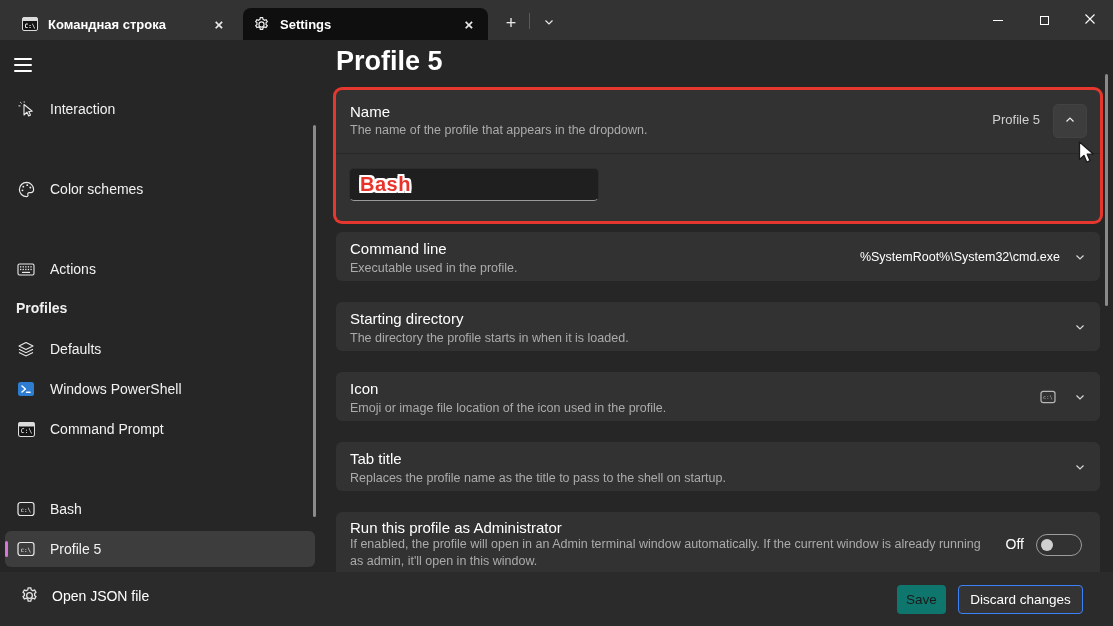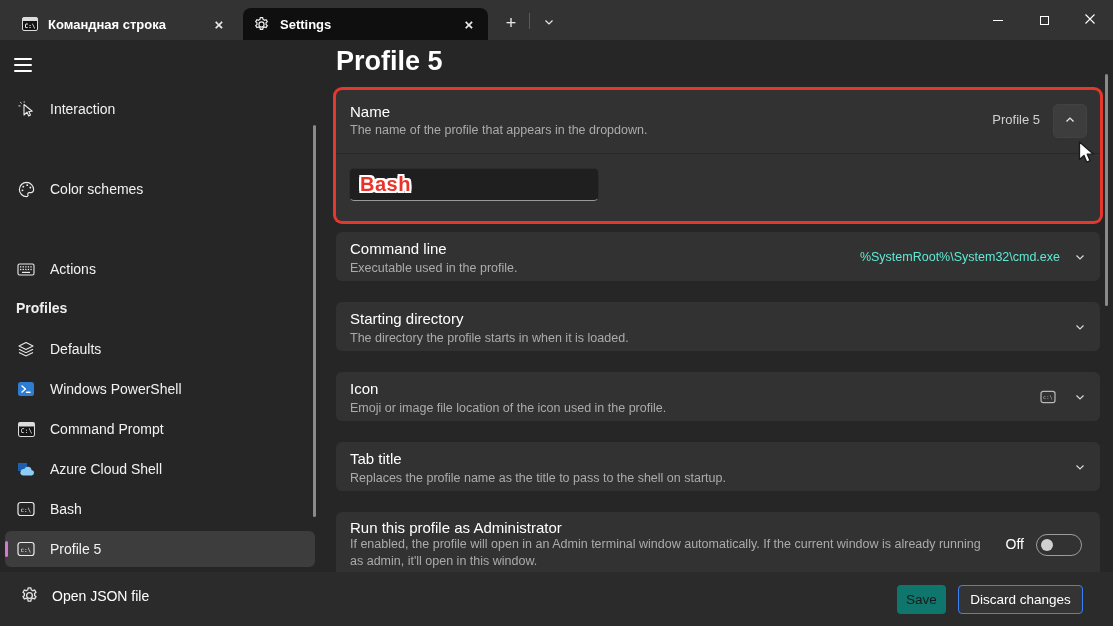--- a/index.html
+++ b/index.html
@@ -32,21 +32,21 @@
   .nav-accent { position:absolute; left:0; top:10px; width:3px; height:16px; border-radius:2px; }
   .nav-section { position:absolute; left:16px; font-size:14px; font-weight:bold; color:#f0f0f0; }
   .side-scrollbar { position:absolute; left:313px; top:125px; width:3px; height:392px; background:#8a8a8a; border-radius:2px; }
 
   
   .page-title { position:absolute; left:336px; top:46px; font-size:27px; font-weight:600; color:#fff; }
   .card { position:absolute; left:336px; width:764px; background:#323232; border-radius:6px; }
   .card-title { position:absolute; left:14px; font-size:15px; color:#fff; }
   .card-desc { position:absolute; left:14px; font-size:12.5px; color:#ababab; }
   .row-chevron { position:absolute; right:14px; top:50%; margin-top:-6px; color:#d8d8d8; display:flex; }
-  .row-value { position:absolute; right:40px; top:50%; transform:translateY(-50%); font-size:12.5px; color:#5eead4; white-space:nowrap; }
+  .row-value { position:absolute; right:40px; top:50%; transform:translateY(-50%); font-size:12.5px; color:#ffffff; white-space:nowrap; }
 
   .name-card { top:90px; height:131px; box-shadow:0 0 0 3px #e5372e; }
   .name-sep { position:absolute; left:0; top:63px; width:100%; height:1px; background:#282828; }
   .expander-btn { position:absolute; right:13px; top:14px; width:34px; height:34px; background:#3d3d3d; border:1px solid #424242; border-radius:5px; display:flex; align-items:center; justify-content:center; color:#eee; }
   .name-preview { position:absolute; right:60px; top:22px; font-size:13px; color:#cfcfcf; }
   .name-input { position:absolute; left:13px; top:78px; width:250px; height:33px; background:#1f1f1f; border:1px solid #2c2c2c; border-bottom:1px solid #9a9a9a; border-radius:5px; display:flex; align-items:center; padding-left:10px; }
   .annotated-text { font-size:20px; font-weight:bold; color:#e8332b; letter-spacing:0.5px;
     text-shadow:-2px -2px 0 #fff,2px -2px 0 #fff,-2px 2px 0 #fff,2px 2px 0 #fff,0 -2px 0 #fff,0 2px 0 #fff,-2px 0 0 #fff,2px 0 0 #fff; }
 
   .row-card { height:49px; }
@@ -195,29 +195,20 @@
   <div class="nav-item" style="top:411px">
     <span class="nav-icon">
       <svg width="17" height="15" viewBox="0 0 16 14">
           <rect x="0.5" y="0.5" width="15" height="13" rx="1.5" fill="#141414" stroke="#dcdcdc"></rect>
           <rect x="0.5" y="0.5" width="15" height="3.6" rx="1" fill="#dcdcdc"></rect>
           <text x="2.6" y="10.6" font-size="6" fill="#fff" font-family="DejaVu Sans Mono, monospace">C:\</text>
         </svg>
     </span>
     <span>Command Prompt</span>
   </div>
-  <div class="nav-item" style="top:451px">
-    <span class="nav-icon">
-      <svg width="18" height="15" viewBox="0 0 18 15">
-          <rect x="1" y="1" width="9" height="8" fill="#1d5fae"></rect>
-          <path d="M6 13.5 h8.2 a2.6 2.6 0 0 0 .4-5.2 A3.8 3.8 0 0 0 7.3 7.1 A2.9 2.9 0 0 0 6 13.5 z" fill="#8ecdf5"></path>
-        </svg>
-    </span>
-    <span>Azure Cloud Shell</span>
-  </div>
   <div class="nav-item" style="top:491px">
     <span class="nav-icon">
       <svg width="18" height="16" viewBox="0 0 18 16">
           <rect x="1" y="1.5" width="16" height="13" rx="2.5" fill="none" stroke="currentColor" stroke-width="1.2"></rect>
           <text x="3.4" y="10.8" font-size="6" fill="currentColor" font-family="DejaVu Sans Mono, monospace">c:\</text>
         </svg>
     </span>
     <span>Bash</span>
   </div>
   <div class="nav-item selected" style="top:531px">

